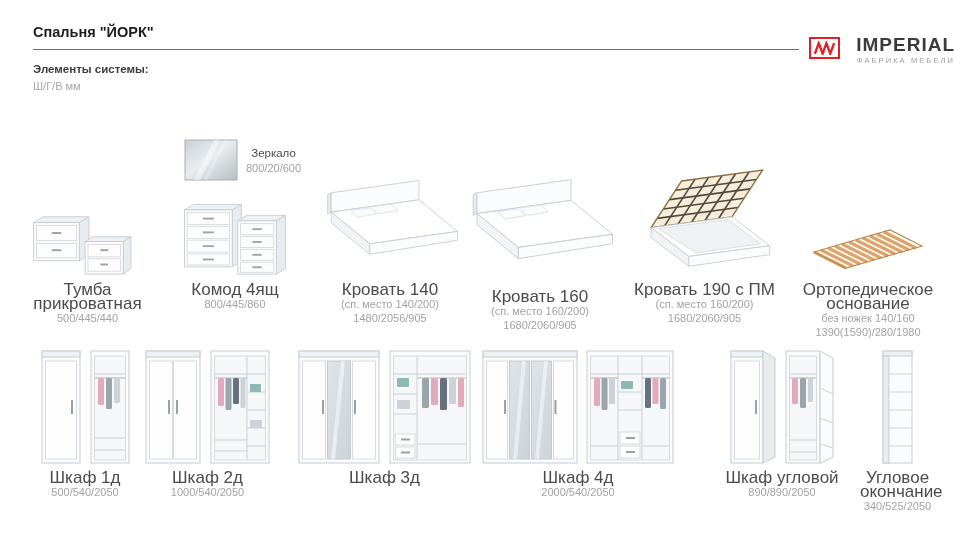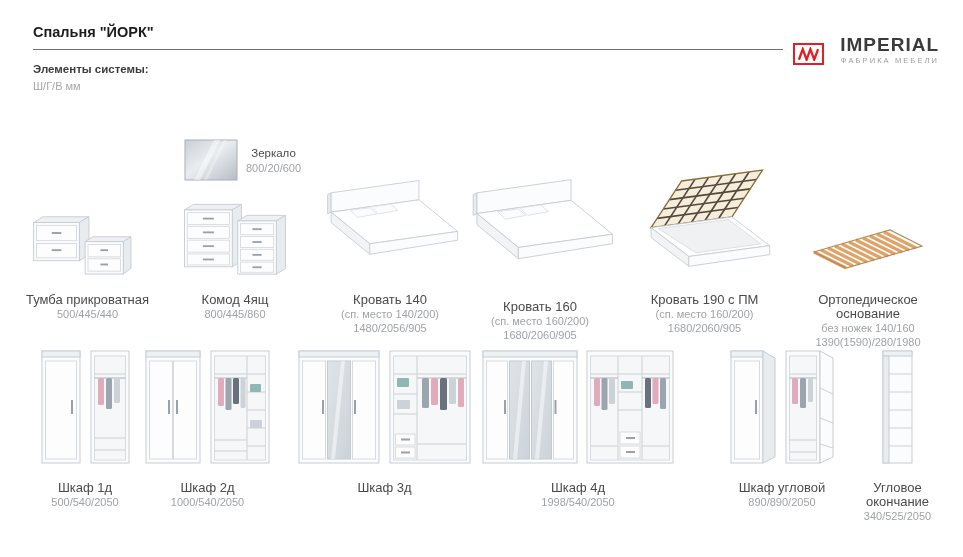--- a/index.html
+++ b/index.html
@@ -1,32 +1,32 @@
 <!DOCTYPE html>
 <html><head>
 <meta charset="utf-8">
 <style>
   *{margin:0;padding:0;box-sizing:border-box}
   html,body{width:963px;height:557px}
   body{position:relative;background:#ffffff;font-family:"Liberation Sans",sans-serif;overflow:hidden}
   .abs{position:absolute}
   .title{left:33px;top:24px;font-size:14.5px;font-weight:bold;color:#1c1c1c}
   .rule{left:33px;top:49px;width:905px;height:1px;background:#6e7072}
-  .logo{top:32px;right:24px;display:flex;align-items:flex-end;gap:16px;background:#fff;padding:3px 0 3px 10px}
+  .logo{top:32px;right:8px;display:flex;align-items:flex-start;gap:16px;background:#fff;padding:3px 0 3px 10px}
   .logo-mark{width:31px;height:22px;border:2px solid #e31e24;display:flex;align-items:center;justify-content:center;margin-top:2px}
   .logo-text{display:flex;flex-direction:column;align-items:flex-end}
   .logo-brand{font-size:19px;font-weight:bold;color:#3b3b3d;letter-spacing:1px;line-height:20px}
   .logo-tag{font-size:7.5px;color:#9a9c9e;letter-spacing:2.1px;margin-top:1px}
   .sys{left:33px;top:63px;font-size:11.5px;color:#3c3c3e;font-weight:700}
   .whd{left:33px;top:80px;font-size:11px;color:#a5a7a9}
   .cell{position:absolute;text-align:center}
   .art{display:flex;align-items:flex-end;justify-content:center;gap:9px}
   .r1 .art{height:153px}
   .r2 .art{height:118px}
-  .pname{font-size:13px;color:#4b4b4d;margin-top:15px;line-height:14px}
+  .pname{font-size:17px;color:#4b4b4d;margin-top:5px;line-height:14px}
   .psub,.pdims{font-size:11px;color:#a0a3a6;line-height:14px}
   .mirror-wrap{position:absolute;left:14px;top:14px}
   .mirror-label{position:absolute;left:76px;top:21px;text-align:center;white-space:nowrap}
   .ml-name{font-size:11.5px;color:#4b4b4d;line-height:15px}
   .ml-dims{font-size:11px;color:#a0a3a6;line-height:15px}
   svg{display:block}
   .face{fill:#fbfcfd;stroke:#c7cdd3;stroke-width:1}
   .top{fill:#eef1f3;stroke:#c7cdd3;stroke-width:1}
   .side{fill:#e9ecef;stroke:#c7cdd3;stroke-width:1}
   .side2{fill:#f1f3f5;stroke:#c7cdd3;stroke-width:1}
@@ -357,21 +357,21 @@
       <line class="sh" x1="56" y1="26" x2="83.5" y2="26"></line>
       <line class="rail" x1="56" y1="30" x2="83.5" y2="30"></line>
       <rect class="c4" x="59" y="30" width="6" height="30" rx="1.5"></rect>
       <rect class="c1" x="66.5" y="30" width="6" height="26" rx="1.5"></rect>
       <rect class="c2" x="74" y="30" width="6" height="31" rx="1.5"></rect>
       <line class="sh" x1="4.5" y1="98" x2="32" y2="98"></line>
       <line class="sh" x1="56" y1="98" x2="83.5" y2="98"></line>
     </svg>
   </div>
   <div class="pname">Шкаф 4д</div>
-  <div class="pdims">1998/540/2050</div>
+  <div class="pdims">2000/540/2050</div>
 </div>
 
 <div class="cell r2" style="left:722px;top:348px;width:120px">
   <div class="art">
     <svg width="46" height="118" viewBox="0 0 46 118">
       <rect class="face" x="1" y="3" width="32" height="112"></rect>
       <rect class="top" x="1" y="3" width="32" height="6"></rect>
       <polygon class="side" points="33,3 45,10 45,109 33,115"></polygon>
       <rect class="dw" x="4.5" y="13" width="25" height="98"></rect>
       <line class="hd" x1="26" y1="52" x2="26" y2="66"></line>

